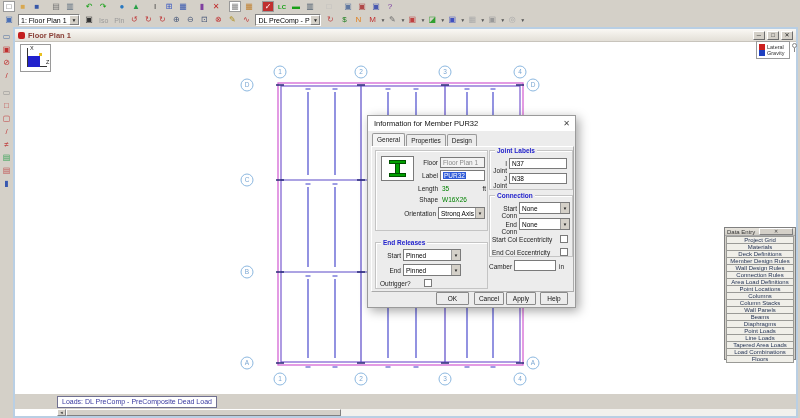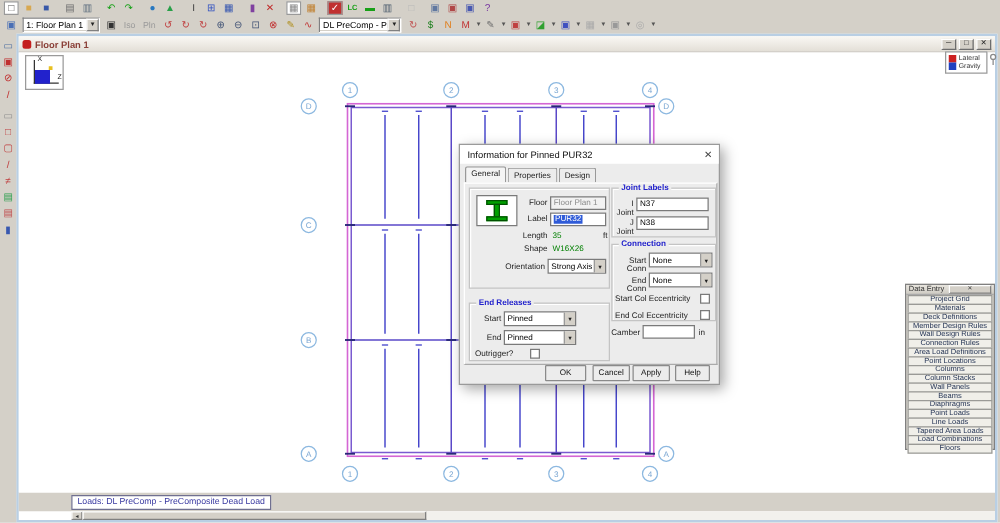--- a/index.html
+++ b/index.html
@@ -395,21 +395,21 @@
         <div class="de-btn">Point Loads</div>
         <div class="de-btn">Line Loads</div>
         <div class="de-btn">Tapered Area Loads</div>
         <div class="de-btn">Load Combinations</div>
         <div class="de-btn">Floors</div>
       </div>
   </div>
 
   <div id="dlg">
     <div id="dlg-title">
-      <span>Information for Pinned PUR32</span>
+      <span>Information for Member PUR32</span>
     </div>
     <span id="dlg-x">✕</span>
     <div id="dlg-tabs">
         <div class="tab active">General</div>
         <div class="tab">Properties</div>
         <div class="tab">Design</div>
       </div>
     <div id="tabpage">
 
       <div class="grp" style="left:3px;top:3px;width:113px;height:81px;">

